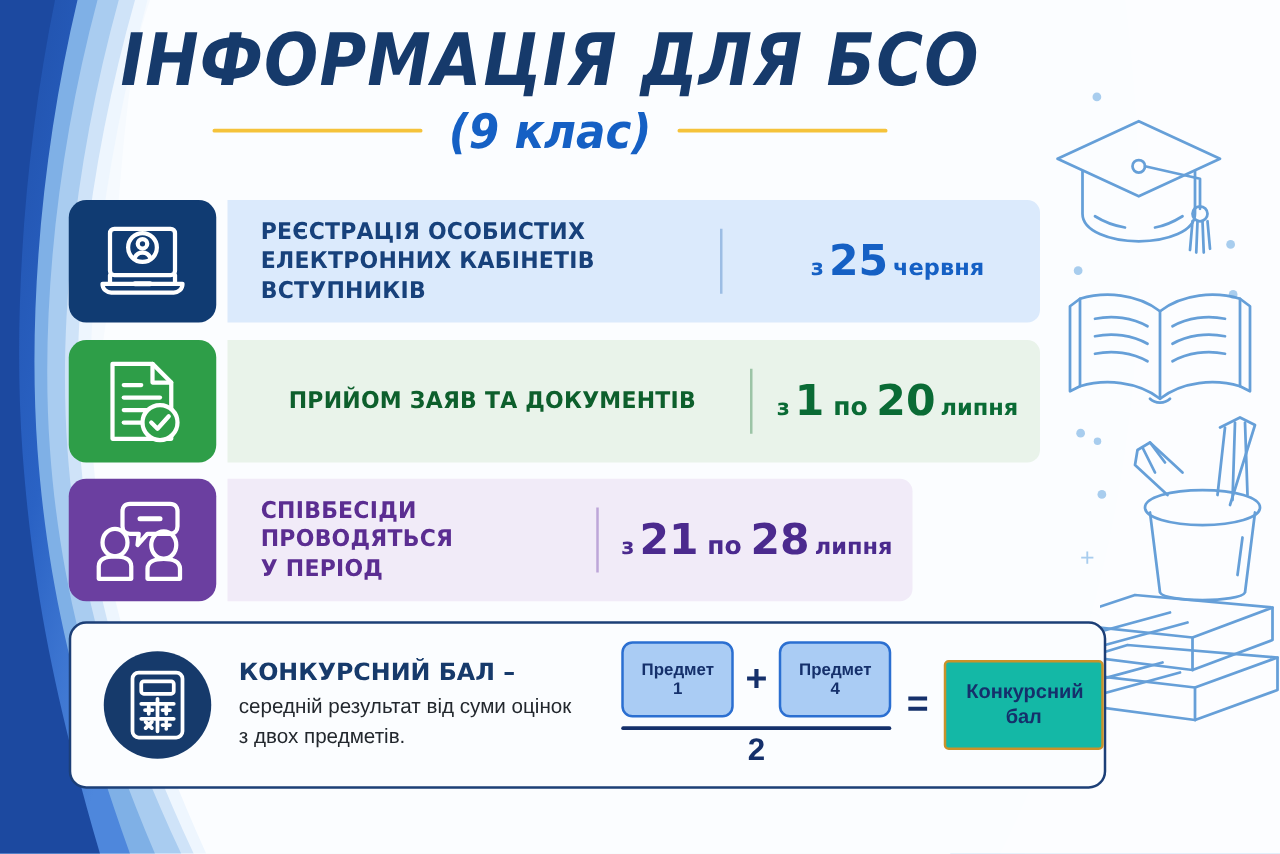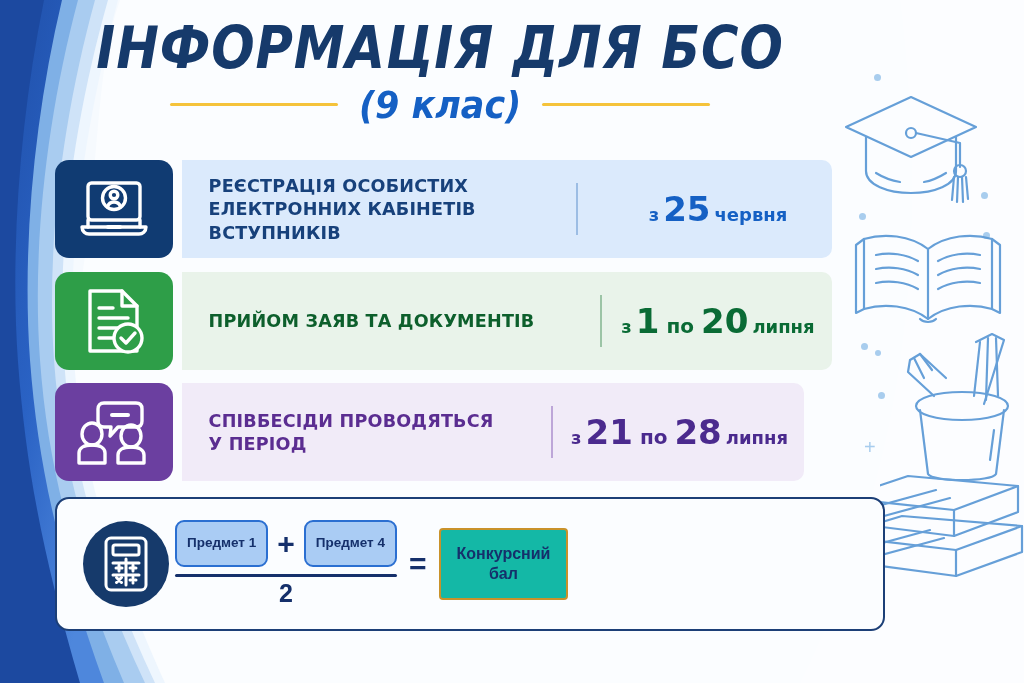--- a/index.html
+++ b/index.html
@@ -71,28 +71,28 @@
   
   #row1{top:160px;}
   #row1 .icon-box{background:#103b72;}
   #row1 .band{background:#dbeafc;width:650px;gap:24px;}
   #row1 .band-label{color:#17417b;}
   #row1 .divider{background:#9cbde4;}
   #row1 .band-date{color:#1560c4;}
   
   #row2{top:272px;}
   #row2 .icon-box{background:#2e9e48;}
-  #row2 .band{background:#e9f3ea;width:650px;}
+  #row2 .band{background:#e9f3ea;width:650px;text-align:center;}
   #row2 .band-label{color:#0d5f2c;}
   #row2 .divider{background:#9cc4a6;}
   #row2 .band-date{color:#0a6b35;}
   
   #row3{top:383px;}
   #row3 .icon-box{background:#6b3fa0;}
-  #row3 .band{background:#f1ebf8;width:622px;}
+  #row3 .band{background:#f1ebf8;width:548px;}
   #row3 .band-label{color:#5b2d91;}
   #row3 .divider{background:#bda6d8;}
   #row3 .band-date{color:#4b2a8e;}
 
   
   .panel{
     position:absolute;left:55px;top:497px;width:830px;height:134px;
     border:2.5px solid #1c3f77;border-radius:14px;background:#fbfdff;
     display:flex;align-items:center;box-sizing:border-box;
   }
@@ -316,20 +316,27 @@
         <rect x="3" y="3" width="40" height="52" rx="5"></rect>
         <rect x="10" y="10" width="26" height="10" rx="2"></rect>
         <path d="M10,28 L36,28 M10,40 L36,40 M23,24 L23,50"></path>
         <path d="M13,33 L19,33 M16,30 L16,36"></path>
         <path d="M27,33 L33,33 M30,30 L30,36"></path>
         <path d="M13.5,42.5 L18.5,47.5 M18.5,42.5 L13.5,47.5"></path>
         <path d="M27,45 L33,45 M30,42 L30,42.3 M30,47.7 L30,48"></path>
       </svg>
     </div>
 
+    <div class="panel-text">
+      <div class="panel-title">КОНКУРСНИЙ БАЛ –</div>
+      <div class="panel-desc">
+        <span>середній результат від суми оцінок</span><br>
+        <span>з двох предметів.</span>
+      </div>
+    </div>
 
     <div class="formula">
       <div class="fraction">
         <div class="numerator">
           <div class="chip">Предмет 1</div>
           <div class="op">+</div>
           <div class="chip">Предмет 4</div>
         </div>
         <div class="frac-bar"></div>
         <div class="denominator">2</div>

